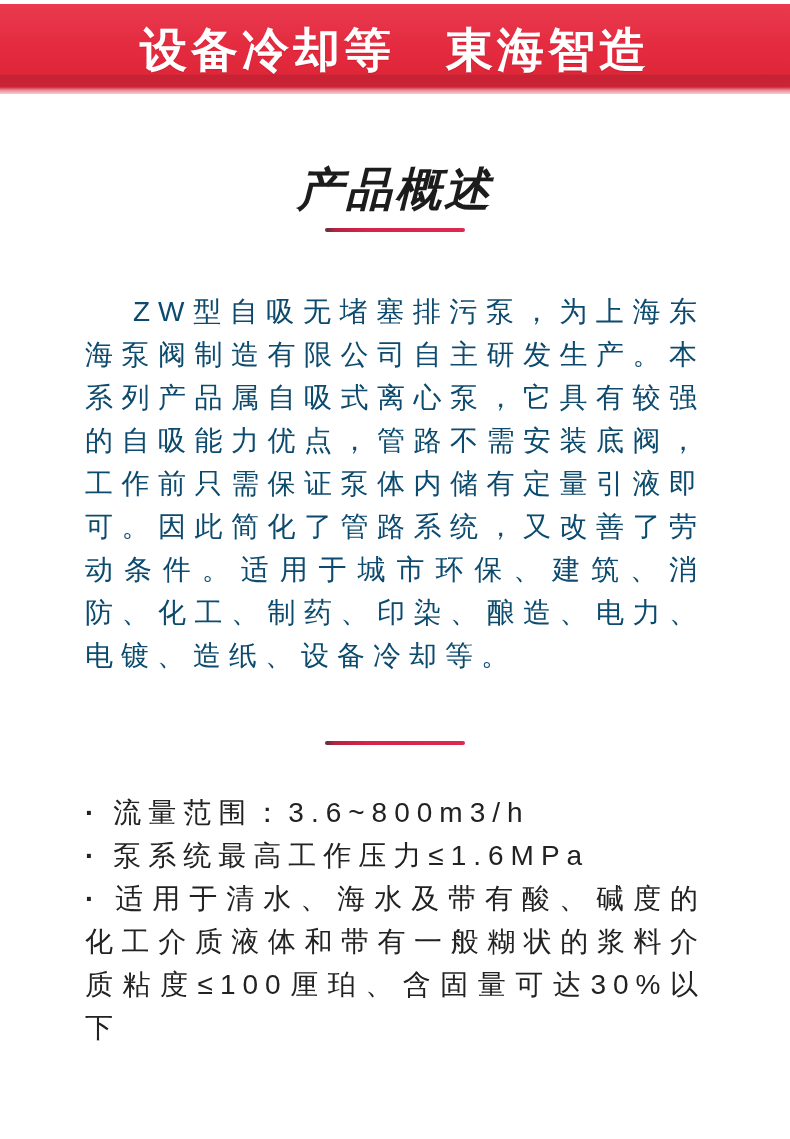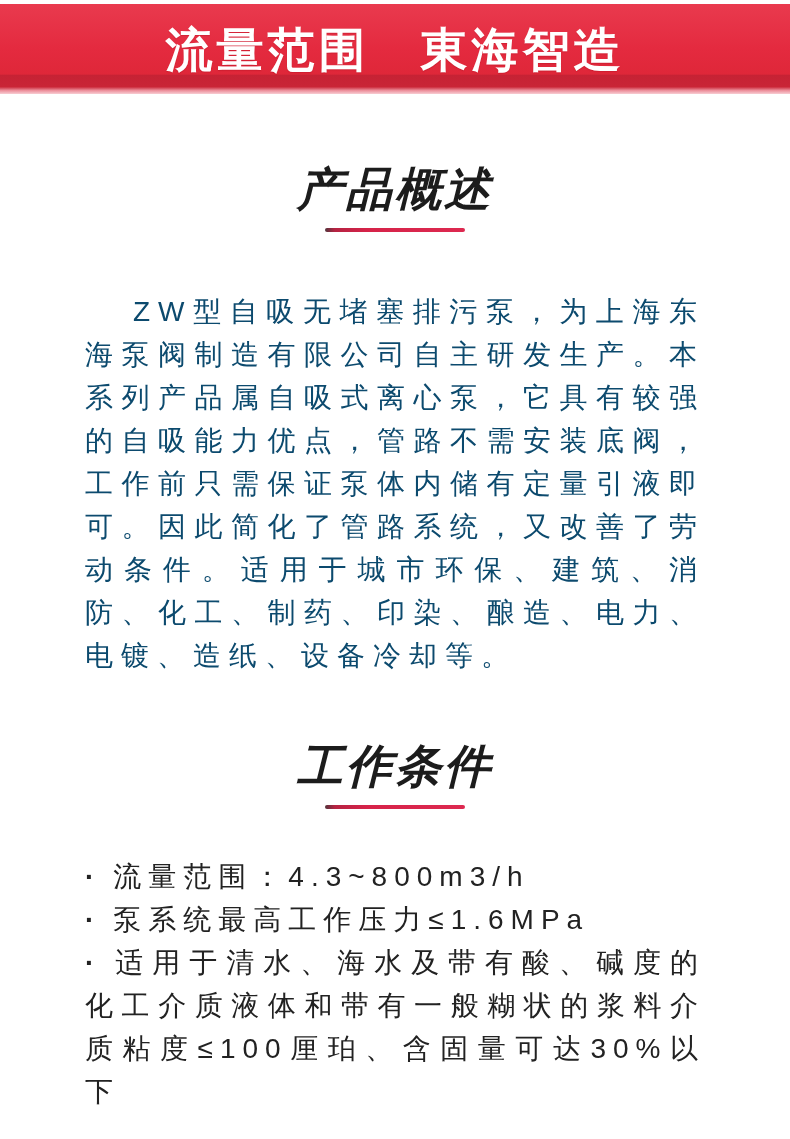--- a/index.html
+++ b/index.html
@@ -97,36 +97,35 @@
     font-weight: bold;
     color: #222222;
   }
 </style>
 </head>
 <body>
 
 <div class="page">
 
   <header class="banner">
-    <span class="banner-title">流量范围　東海智造</span>
+    <span class="banner-title">设备冷却等　東海智造</span>
   </header>
 
   <section class="section-overview">
     <h2 class="section-title">产品概述</h2>
     <div class="title-underline"></div>
     <p class="paragraph">ZW型自吸无堵塞排污泵，为上海东海泵阀制造有限公司自主研发生产。本系列产品属自吸式离心泵，它具有较强的自吸能力优点，管路不需安装底阀，工作前只需保证泵体内储有定量引液即可。因此简化了管路系统，又改善了劳动条件。适用于城市环保、建筑、消防、化工、制药、印染、酿造、电力、电镀、造纸、设备冷却等。</p>
   </section>
 
   <section class="section-conditions">
-    <h2 class="section-title">工作条件</h2>
     <div class="title-underline"></div>
 
     <ul class="conditions-list">
       <li class="condition-item">
-        <span class="bullet">·</span><span>流量范围：4.3~800m3/h</span>
+        <span class="bullet">·</span><span>流量范围：3.6~800m3/h</span>
       </li>
       <li class="condition-item">
         <span class="bullet">·</span><span>泵系统最高工作压力≤1.6MPa</span>
       </li>
       <li class="condition-item">
         <span class="bullet">·</span><span>适用于清水、海水及带有酸、碱度的化工介质液体和带有一般糊状的浆料介质粘度≤100厘珀、含固量可达30%以下</span>
       </li>
     </ul>
   </section>
 

